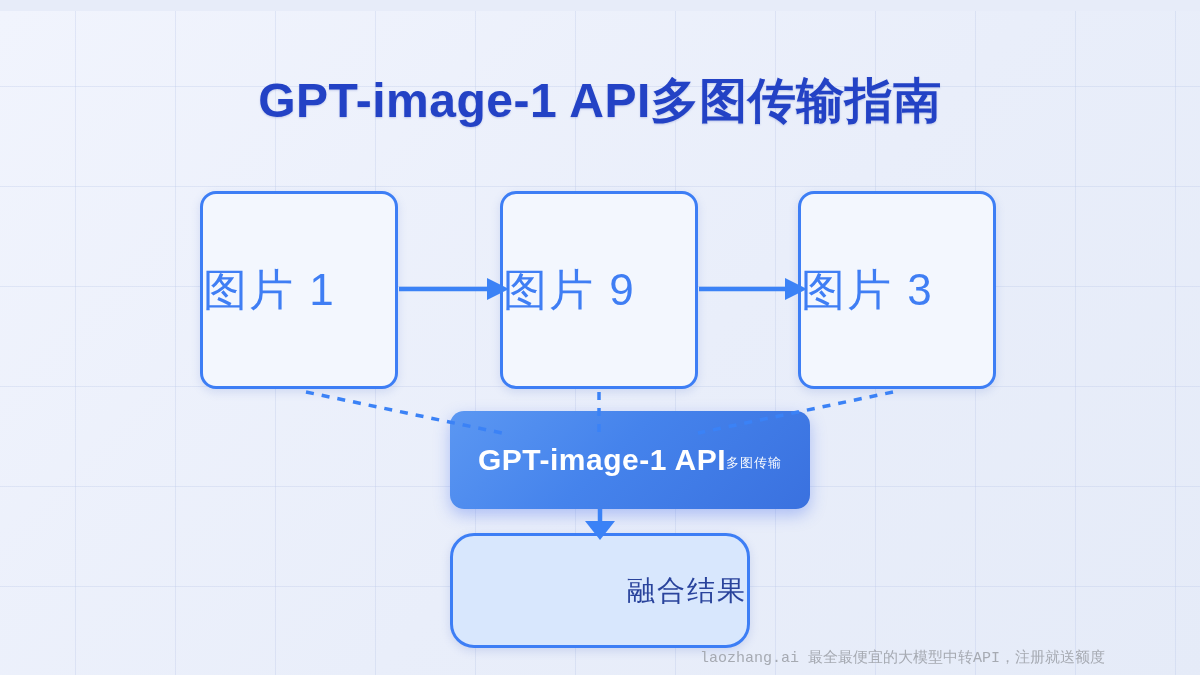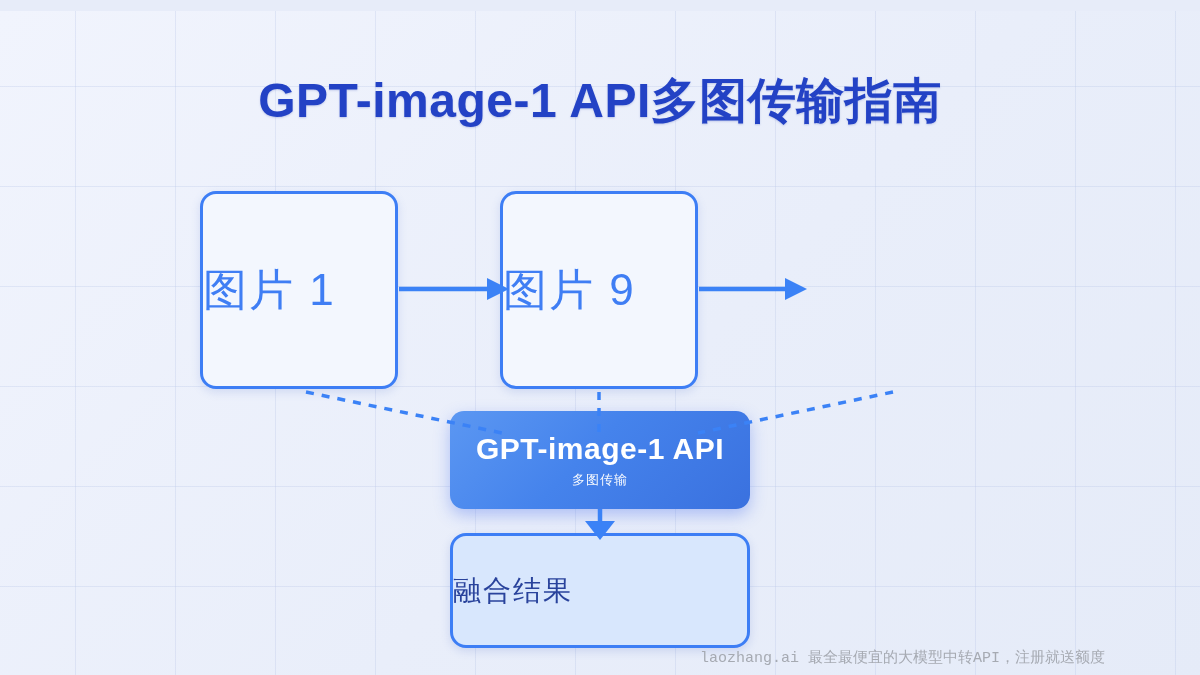--- a/index.html
+++ b/index.html
@@ -54,27 +54,27 @@
     letter-spacing: 2px;
   }
   #node-image-1 { left: 200px; }
   #node-image-2 { left: 500px; }
   #node-image-3 { left: 798px; }
 
   .api-node {
     position: absolute;
     left: 450px;
     top: 400px;
-    width: 300px;
+    width: 360px;
     height: 98px;
     border-radius: 14px;
     background: linear-gradient(135deg, #5b97f2 0%, #4583ec 45%, #3a71df 100%);
     box-shadow: 0 6px 16px rgba(59,99,235,0.35);
     display: flex;
-    flex-direction: column;
+    flex-direction: row;
     align-items: center;
     justify-content: center;
     z-index: 1;
   }
   .api-node .api-title {
     font-size: 30px;
     font-weight: bold;
     color: #ffffff;
     letter-spacing: 0.5px;
   }
@@ -85,25 +85,25 @@
     letter-spacing: 1px;
   }
   .result-node {
     position: absolute;
     left: 450px;
     top: 522px;
     width: 294px;
     height: 109px;
     background: #d8e7fd;
     border: 3px solid #3d7ef5;
-    border-radius: 16px;
+    border-radius: 24px;
     box-shadow: 0 3px 10px rgba(80,110,200,0.20);
     display: flex;
     align-items: center;
-    justify-content: flex-start;
+    justify-content: flex-end;
     z-index: 1;
   }
   .result-node .label {
     font-size: 28px;
     color: #29439c;
     letter-spacing: 2px;
   }
   .connector-layer {
     position: absolute;
     left: 0;
@@ -132,20 +132,23 @@
   <div class="title">GPT-image-1 API多图传输指南</div>
 
   <div class="img-node" id="node-image-1">
     <span class="label">图片 1</span>
   </div>
 
   <div class="img-node" id="node-image-2">
     <span class="label">图片 9</span>
   </div>
 
+  <div class="img-node" id="node-image-3">
+    <span class="label">图片 3</span>
+  </div>
 
   <div class="api-node">
     <span class="api-title">GPT-image-1 API</span>
     <span class="api-subtitle">多图传输</span>
   </div>
 
   <div class="result-node">
     <span class="label">融合结果</span>
   </div>
 

